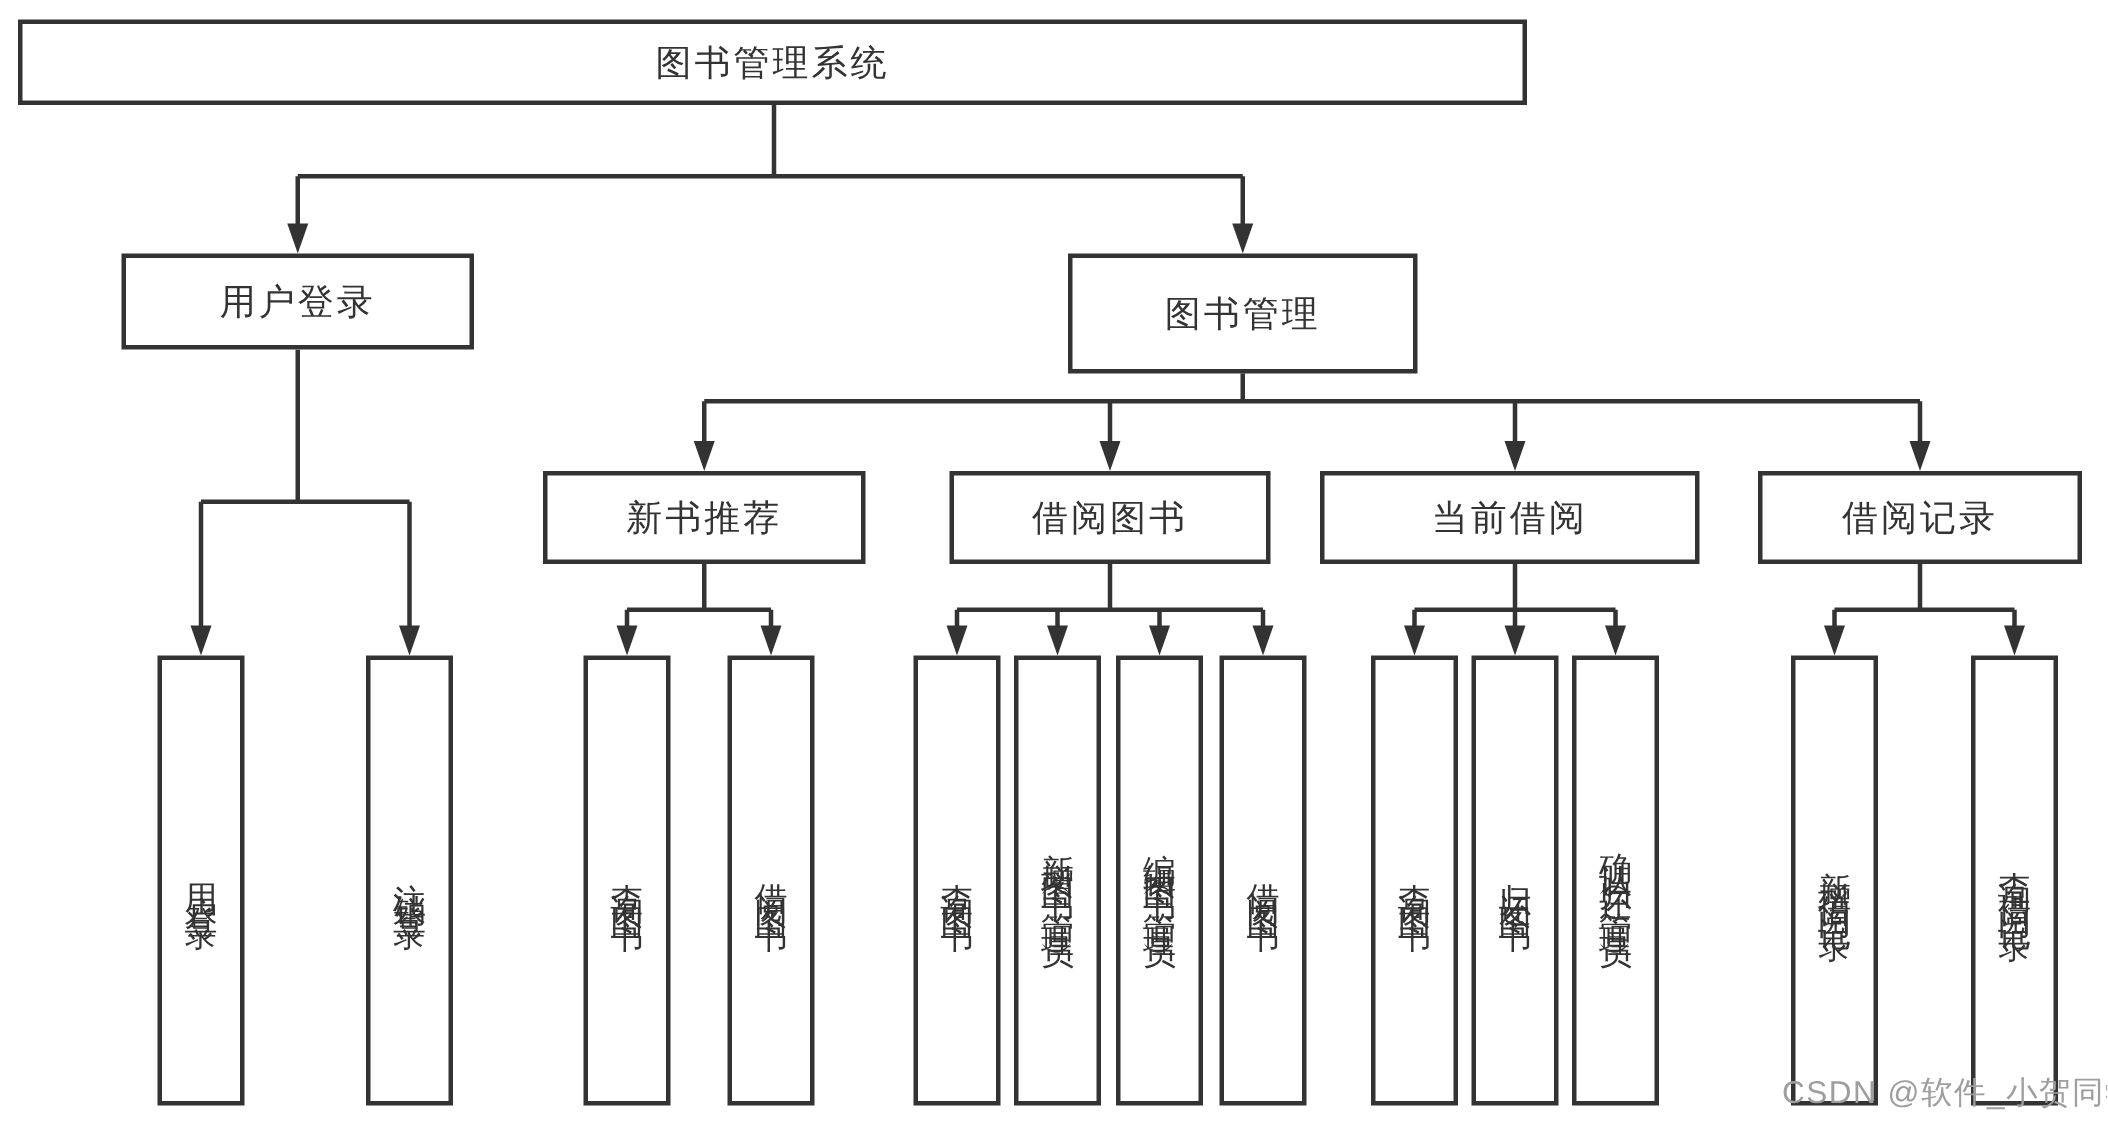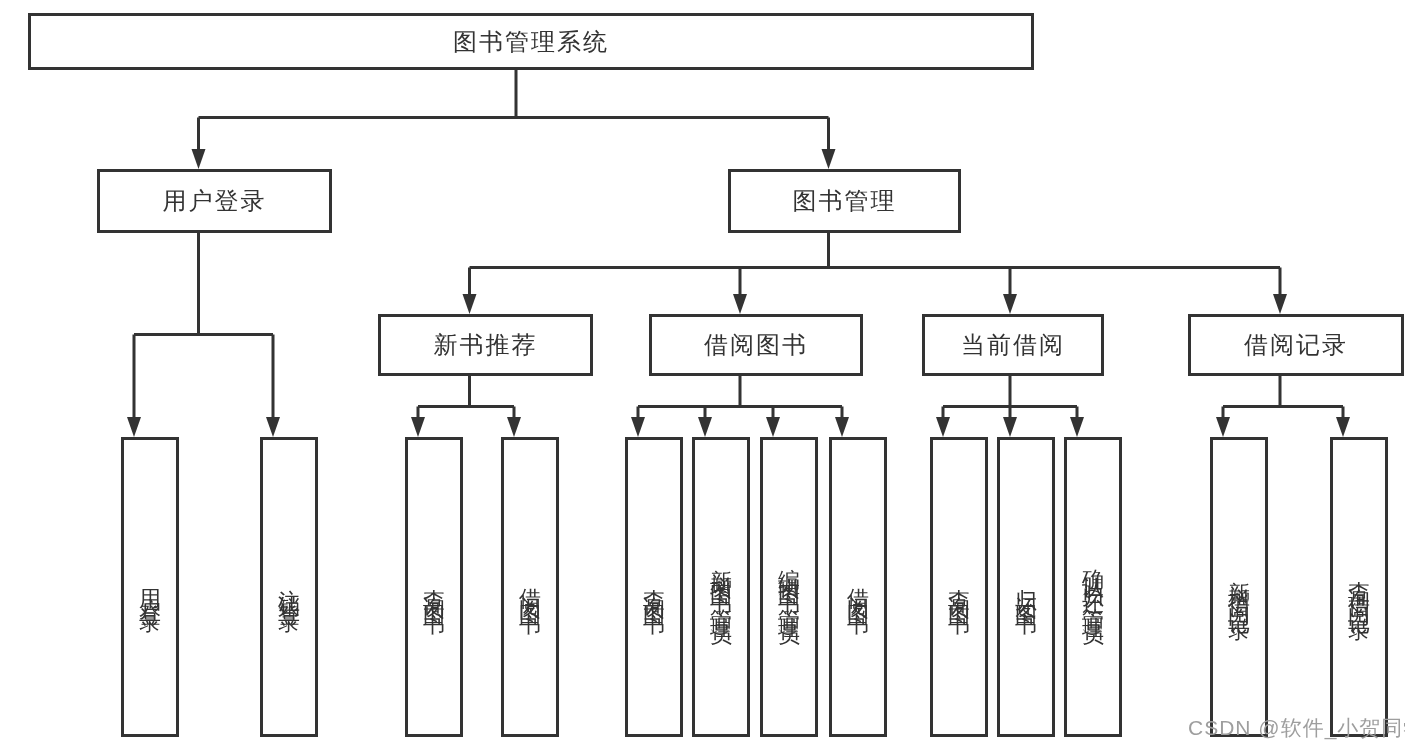--- a/index.html
+++ b/index.html
@@ -4,21 +4,21 @@
 <style>
   html,body{margin:0;padding:0;background:#ffffff;}
   .canvas{
     position:relative;width:1405px;height:747px;background:#ffffff;
     font-family:"Liberation Sans",sans-serif;color:#333333;overflow:hidden;
   }
   .wires{position:absolute;left:0;top:0;z-index:1;}
   .box{
     position:absolute;border:3px solid #333333;background:#ffffff;
     display:flex;align-items:center;justify-content:center;
-    box-sizing:border-box;z-index:2;margin-left:16px;
+    box-sizing:border-box;z-index:2;
   }
   .hlabel{font-size:24px;letter-spacing:2px;white-space:nowrap;}
   .leaf .vlabel{
     writing-mode:vertical-rl;text-orientation:mixed;
     font-size:22px;letter-spacing:8px;line-height:1;
   }
   .watermark{
     position:absolute;left:1188px;top:714px;z-index:3;
     font-size:21px;color:#9e9e9e;letter-spacing:1px;white-space:nowrap;
   }
@@ -68,31 +68,31 @@
     </g>
   </svg>
 
   <div class="box" style="left:12px;top:13px;width:1006px;height:57px;">
     <span class="hlabel">图书管理系统</span>
   </div>
 
   <div class="box" style="left:81px;top:169px;width:235px;height:64px;">
     <span class="hlabel">用户登录</span>
   </div>
-  <div class="box" style="left:712px;top:169px;width:233px;height:64px;">
+  <div class="box" style="left:712px;top:169px;width:233px;height:80px;">
     <span class="hlabel">图书管理</span>
   </div>
 
   <div class="box" style="left:362px;top:314px;width:215px;height:62px;">
     <span class="hlabel">新书推荐</span>
   </div>
   <div class="box" style="left:633px;top:314px;width:214px;height:62px;">
     <span class="hlabel">借阅图书</span>
   </div>
-  <div class="box" style="left:906px;top:314px;width:182px;height:62px;">
+  <div class="box" style="left:880px;top:314px;width:253px;height:62px;">
     <span class="hlabel">当前借阅</span>
   </div>
   <div class="box" style="left:1172px;top:314px;width:216px;height:62px;">
     <span class="hlabel">借阅记录</span>
   </div>
 
   <div class="box leaf" style="left:105px;top:437px;width:58px;height:300px;">
     <span class="vlabel">用户登录</span>
   </div>
   <div class="box leaf" style="left:244px;top:437px;width:58px;height:300px;">

